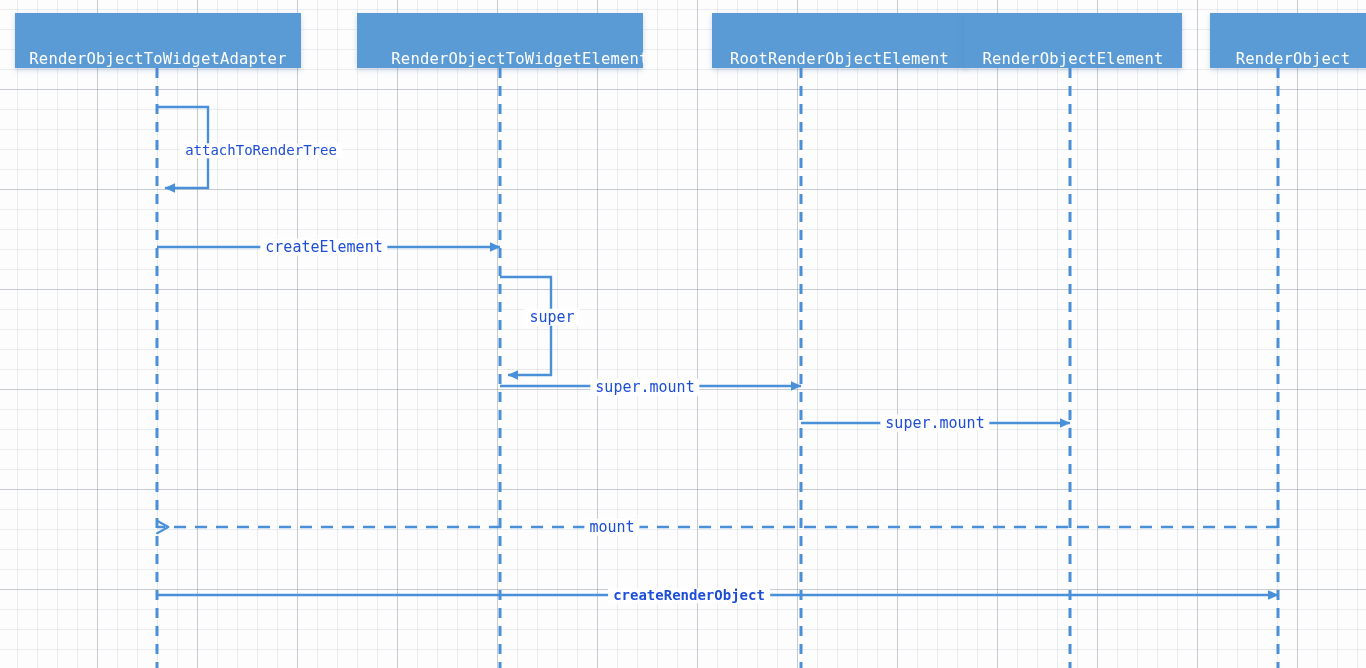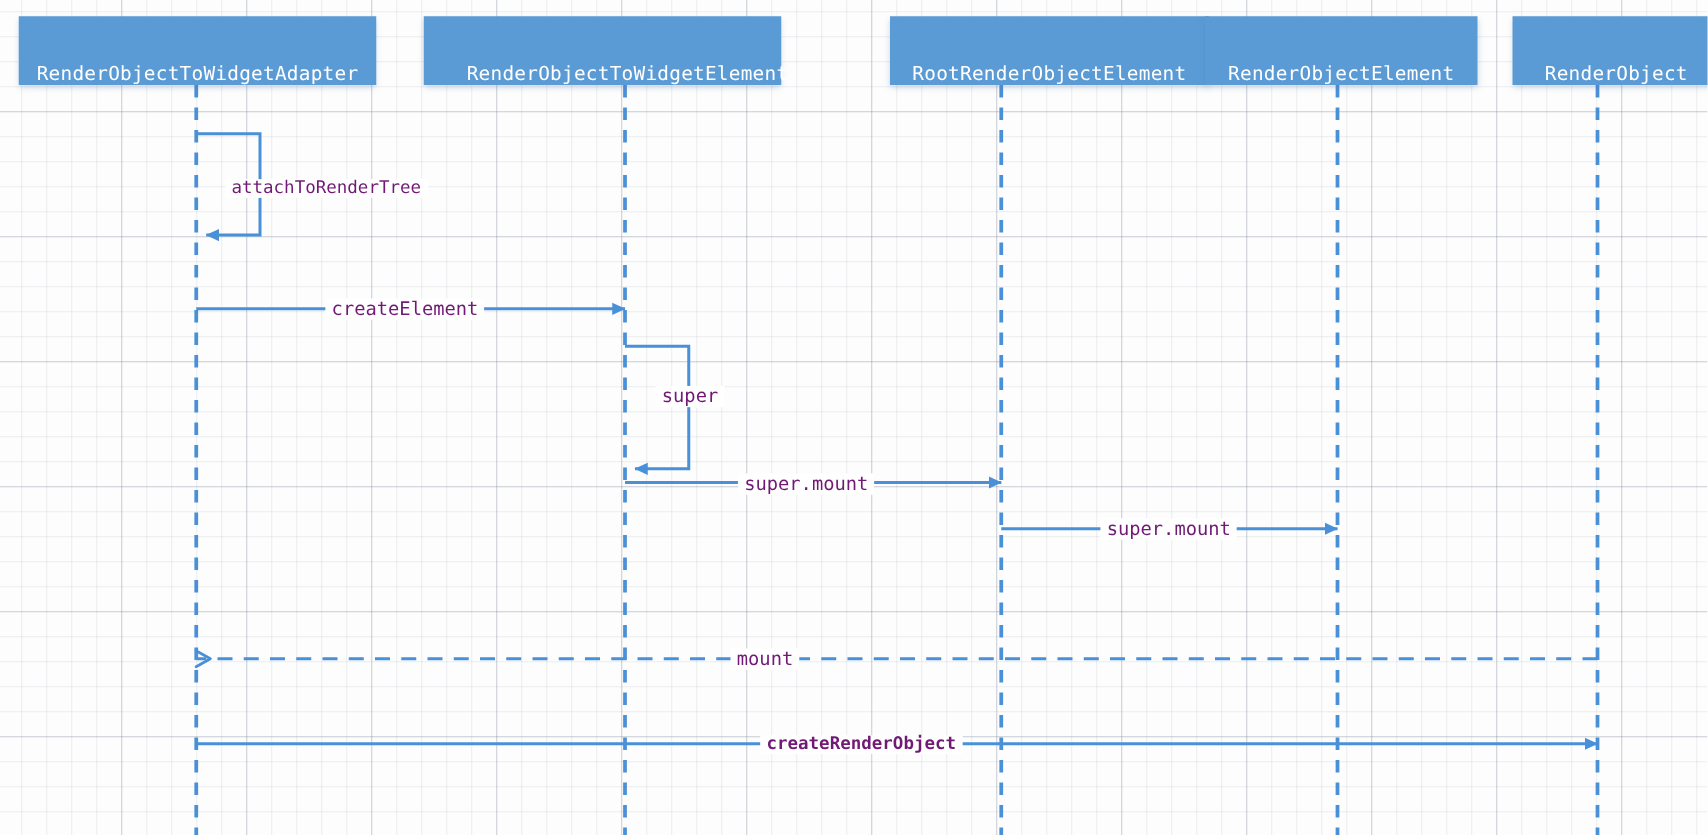--- a/index.html
+++ b/index.html
@@ -36,21 +36,21 @@
     letter-spacing:0.2px;
     white-space:nowrap;
     box-shadow:0 2px 5px rgba(80,120,170,0.28);
     height:55px;
     top:13px;
   }
   .msg-label{
     position:absolute;
     transform:translate(-50%,-50%);
     background:#ffffff;
-    color:#701a75;
+    color:#1d4ed8;
     font-family:"DejaVu Sans Mono", monospace;
     font-size:15px;
     padding:0 5px;
     white-space:nowrap;
     line-height:1.1;
   }
   .msg-label.small{font-size:14px;}
 </style>
 </head>
 <body>
@@ -85,21 +85,21 @@
         <path d="M801,423 H1070" fill="none" stroke="#4A90D9" stroke-width="2.4" marker-end="url(#arrowFilled)"></path>
         <path d="M1278,527 H157" fill="none" stroke="#4A90D9" stroke-width="2.4" stroke-dasharray="12 9" marker-end="url(#arrowOpen)"></path>
         <path d="M157,595 H1278" fill="none" stroke="#4A90D9" stroke-width="2.4" marker-end="url(#arrowFilled)"></path>
       </g>
   </svg>
 
   <div id="participants">
       <div class="participant" style="left: 15px; width: 286px;">
         <span>RenderObjectToWidgetAdapter</span>
       </div>
-      <div class="participant" style="left: 339px; width: 286px; padding-left: 40px;">
+      <div class="participant" style="left: 357px; width: 286px; padding-left: 40px;">
         <span>RenderObjectToWidgetElement</span>
       </div>
       <div class="participant" style="left: 674px; width: 255px; margin-left: 38px;">
         <span>RootRenderObjectElement</span>
       </div>
       <div class="participant" style="left: 964px; width: 218px;">
         <span>RenderObjectElement</span>
       </div>
       <div class="participant" style="left: 1210px; width: 166px;">
         <span>RenderObject</span>

